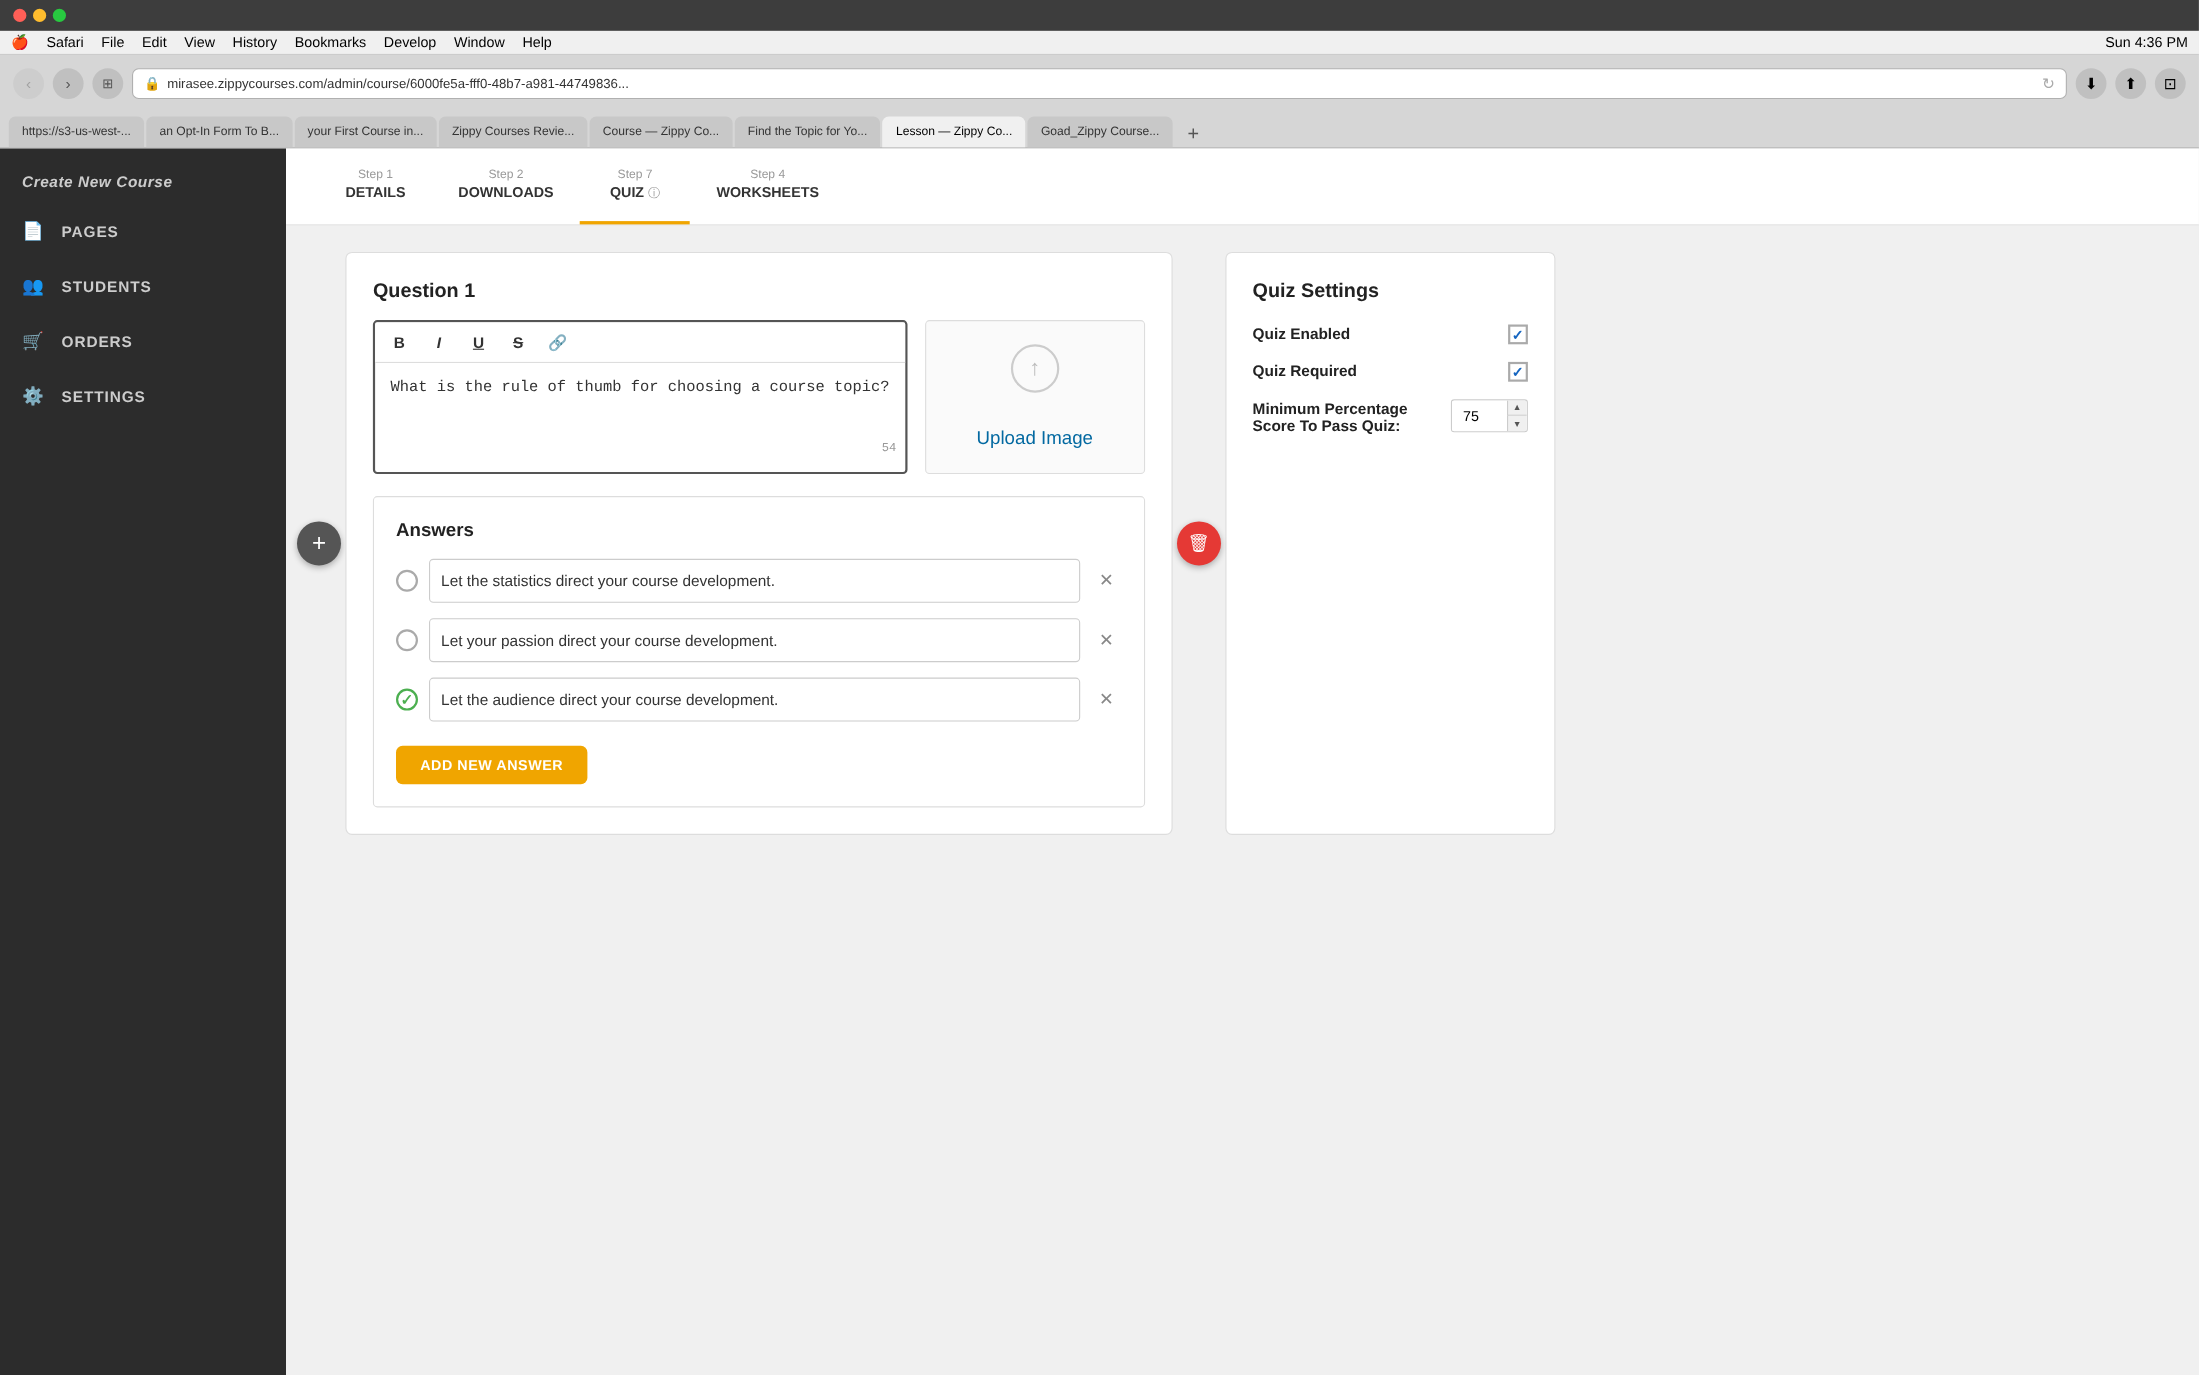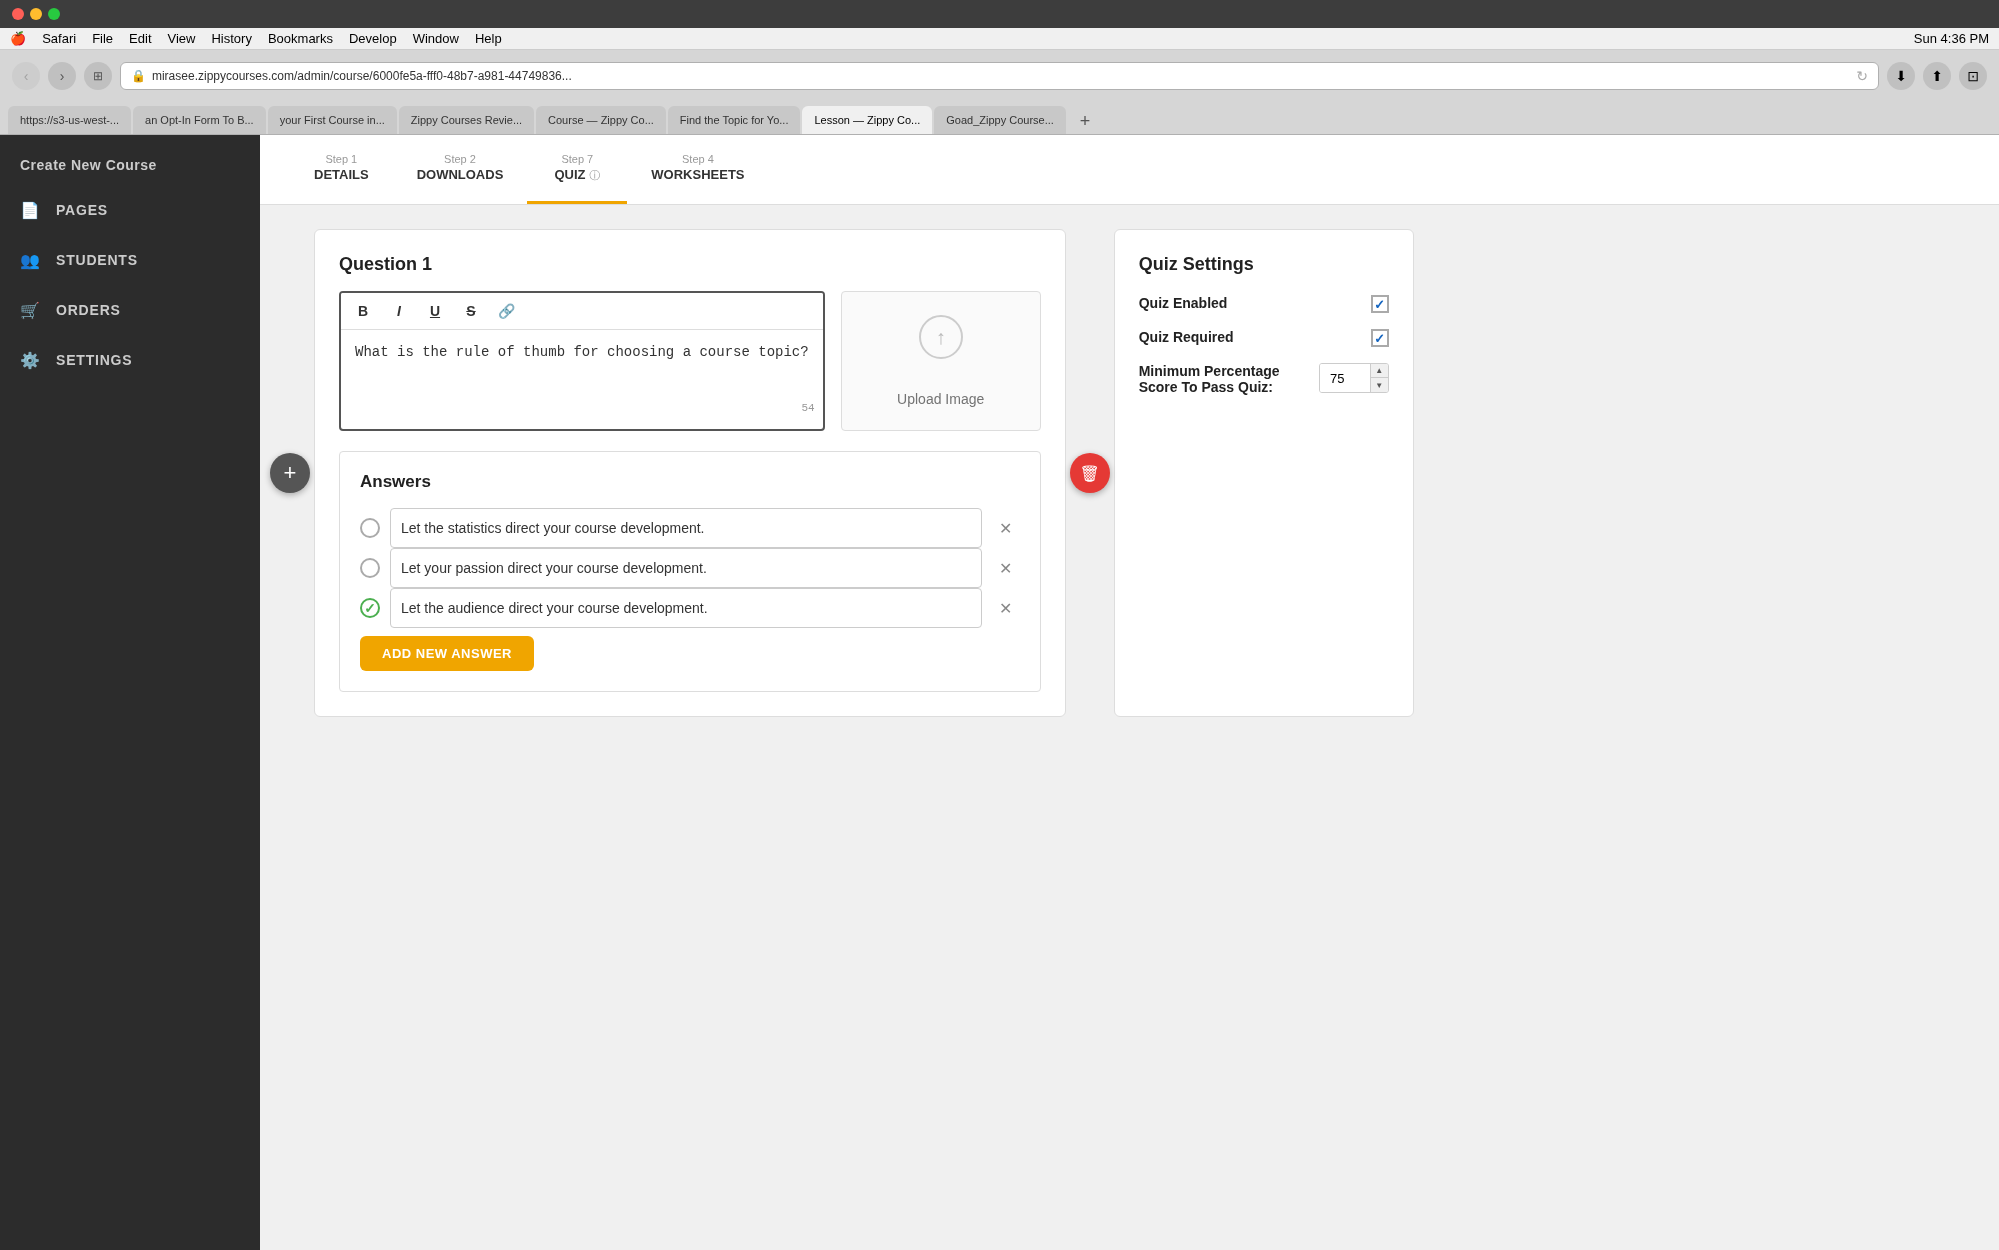--- a/index.html
+++ b/index.html
@@ -117,20 +117,21 @@
       color: #fff;
       flex-shrink: 0;
       padding-top: 10px;
     }
     .sidebar-header {
       padding: 12px 20px;
       font-size: 14px;
       color: #ccc;
       font-weight: 600;
       letter-spacing: 0.5px;
+      font-style: italic;
     }
     .sidebar-item {
       display: flex;
       align-items: center;
       padding: 14px 20px;
       gap: 14px;
       cursor: pointer;
       color: #ccc;
       font-size: 14px;
       font-weight: 700;
@@ -258,38 +259,39 @@
       gap: 8px;
     }
     .upload-icon {
       width: 44px; height: 44px;
       border: 2px solid #ccc;
       border-radius: 50%;
       display: flex; align-items: center; justify-content: center;
       font-size: 20px;
       color: #bbb;
     }
-    .upload-label { font-size: 14px; color: #737373; margin-top: 24px; }
+    .upload-label { font-size: 17px; color: #0369a1; margin-top: 24px; }
 
     
     .answers-section {
       border: 1px solid #ddd;
       border-radius: 4px;
       padding: 20px;
     }
     .answers-title {
       font-size: 17px;
       font-weight: 700;
       color: #222;
       margin-bottom: 16px;
     }
     .answer-row {
       display: flex;
       align-items: center;
       gap: 10px;
+      margin-bottom: 14px;
     }
     .answer-radio {
       width: 20px; height: 20px;
       border-radius: 50%;
       border: 2px solid #aaa;
       flex-shrink: 0;
       display: flex; align-items: center; justify-content: center;
       cursor: pointer;
       background: #fff;
     }

